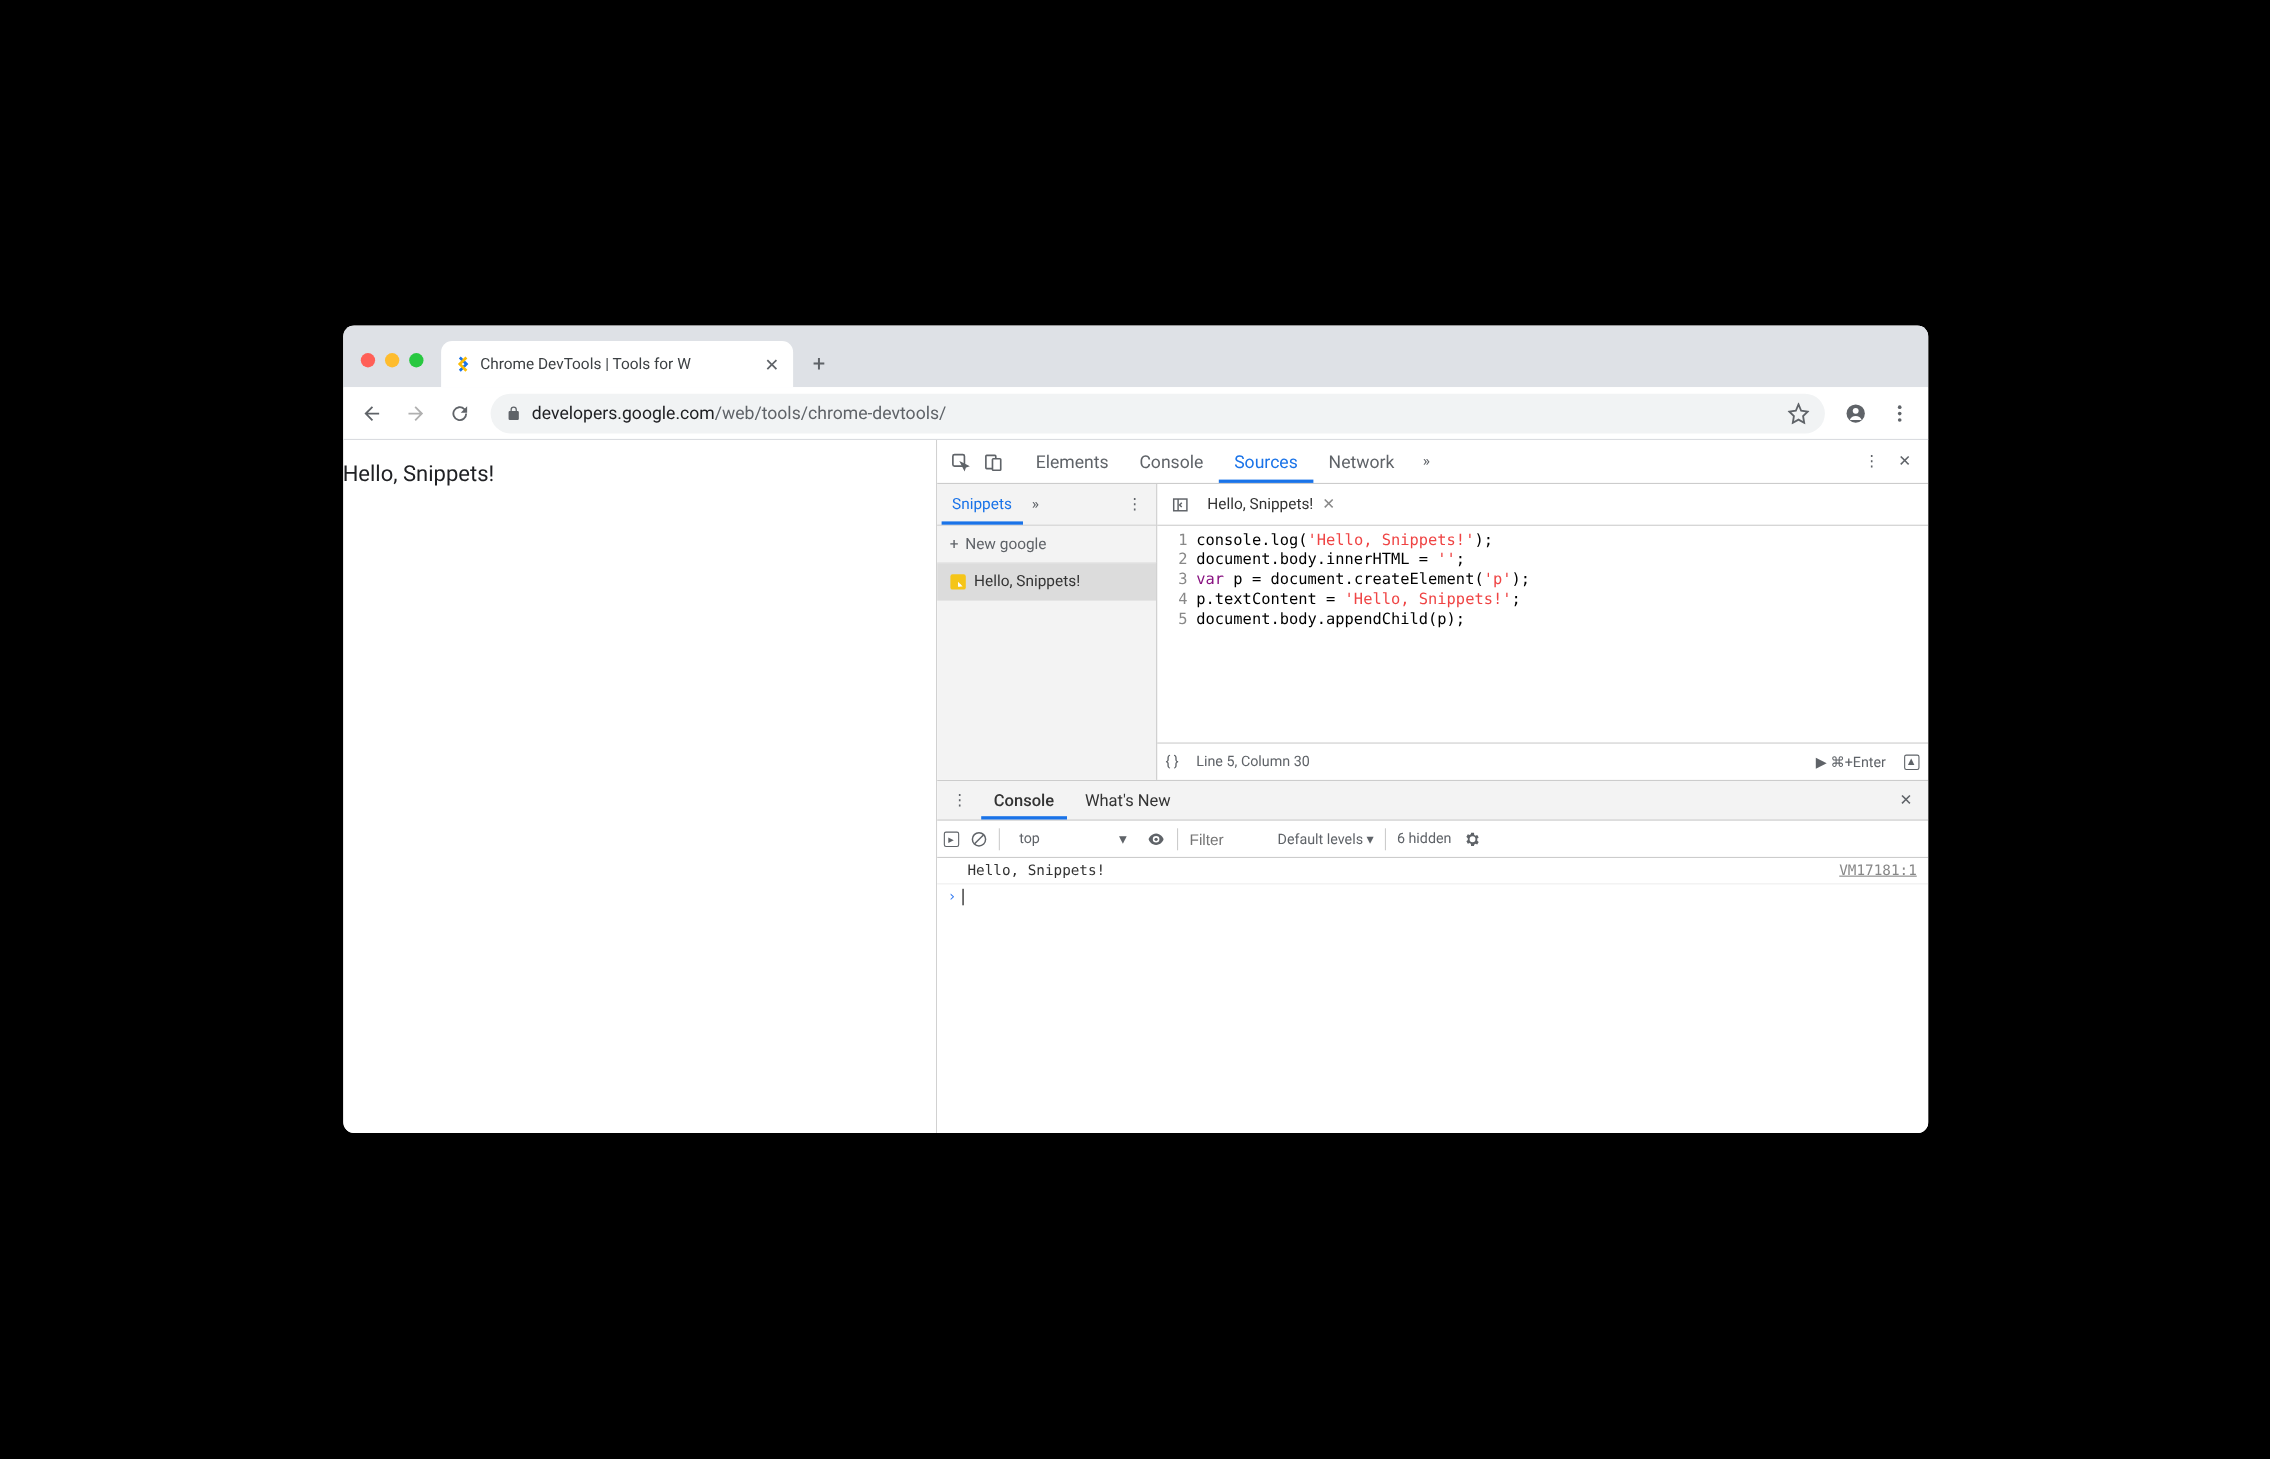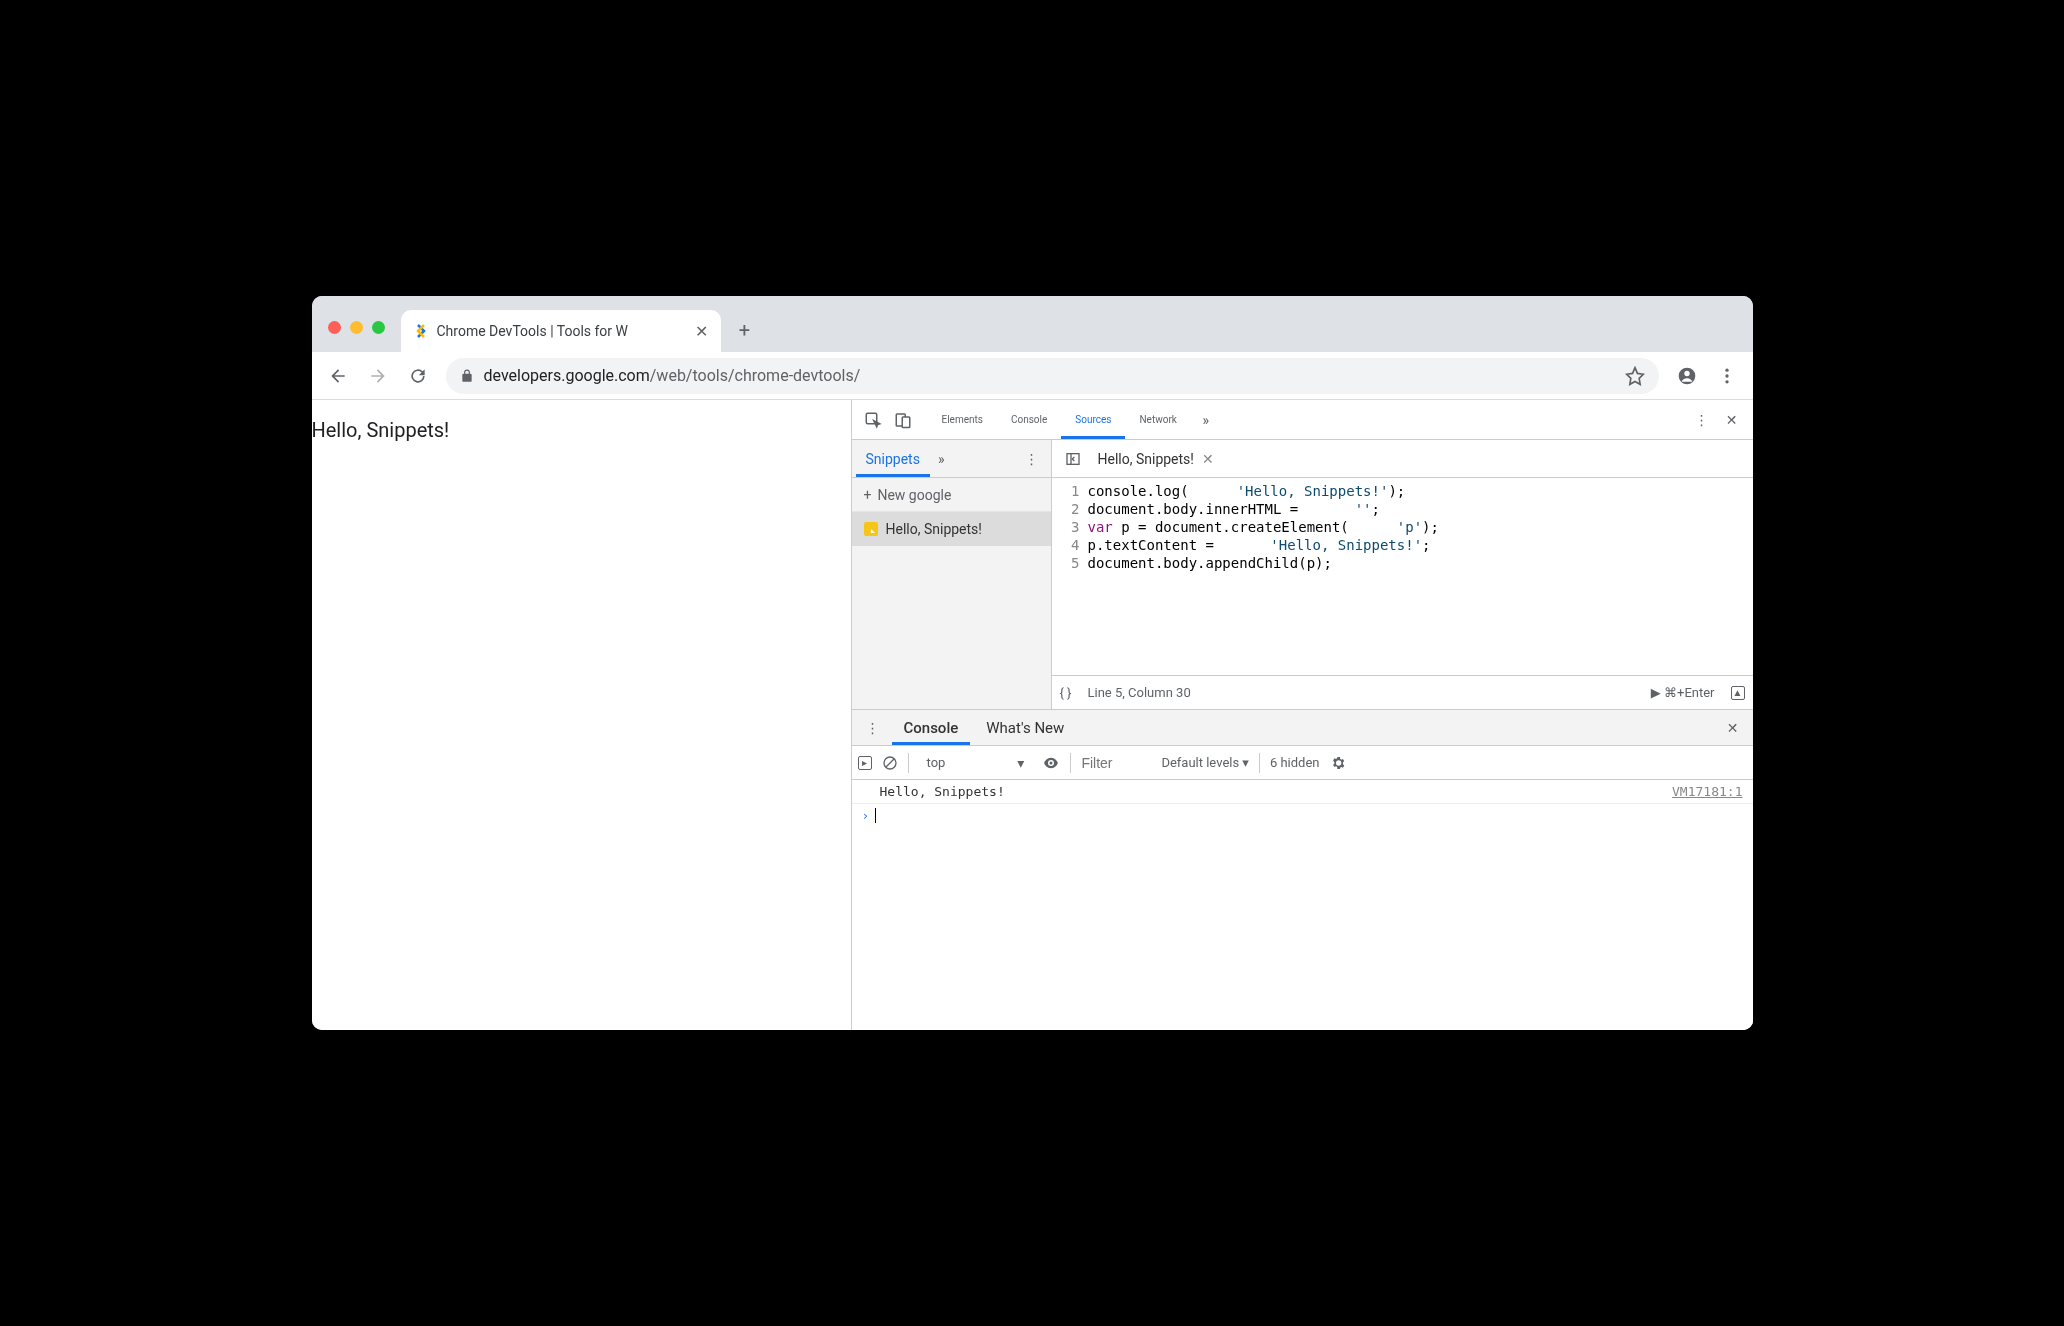--- a/index.html
+++ b/index.html
@@ -118,21 +118,21 @@
     display:flex;
     align-items:center;
     padding: 0 6px;
   }
   .dt-tab {
     padding: 0 14px;
     height: 100%;
     display:flex; align-items:center;
     color:#5f6368;
     cursor:pointer;
-    font-size: 10px;
+    font-size: 16px;
   }
   .dt-tab.active { color:#1a73e8; border-bottom: 3px solid #1a73e8; padding-top:3px; }
   .dt-icn { width:30px; display:flex; justify-content:center; color:#5f6368; cursor:pointer; }
   .spacer { flex:1; }
   
   .sources {
     flex: 0 0 270px;
     display:flex;
     border-bottom: 1px solid #ccc;
   }
@@ -176,21 +176,21 @@
     flex:1;
     font-family: Menlo, Consolas, monospace;
     font-size: 14px;
     line-height: 18px;
     display:flex;
     overflow:auto;
     padding: 4px 0;
   }
   .gutter { width: 36px; text-align:right; color:#888; padding-right:8px; user-select:none; }
   .codelines { flex:1; white-space: pre; }
-  .str { color:#0c4a6e;margin-left:48px; } .kw{color:#881280;} .pln{color:#000;}
+  .str { color:#ef4444; } .kw{color:#881280;} .pln{color:#000;}
   .ed-status {
     height: 34px; border-top:1px solid #ccc;
     display:flex; align-items:center; padding:0 8px;
     color:#5f6368; font-size:13px; gap:16px;
   }
   .ed-status .cursep { flex:1; }
   
   .drawer { flex:1; display:flex; flex-direction:column; }
   .drawer-tabs {
     height:36px; border-bottom:1px solid #ccc; background:#f3f3f3;

